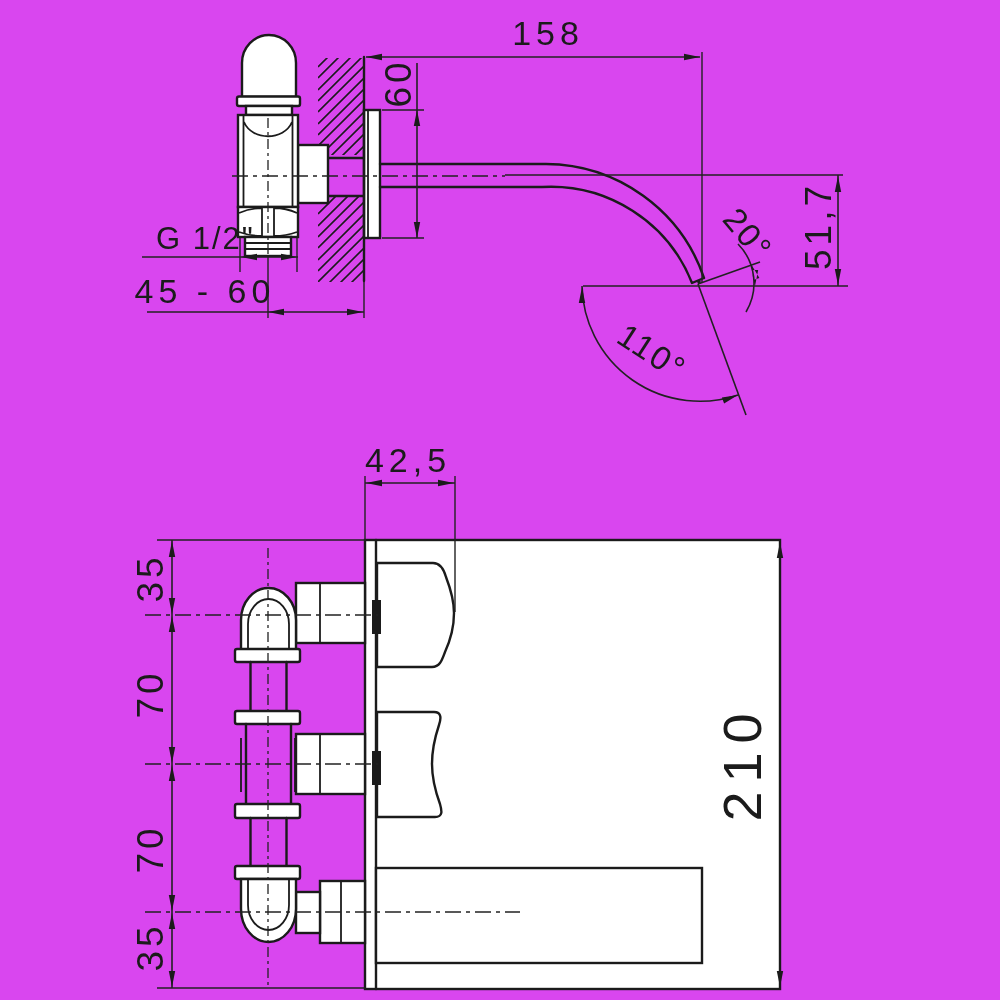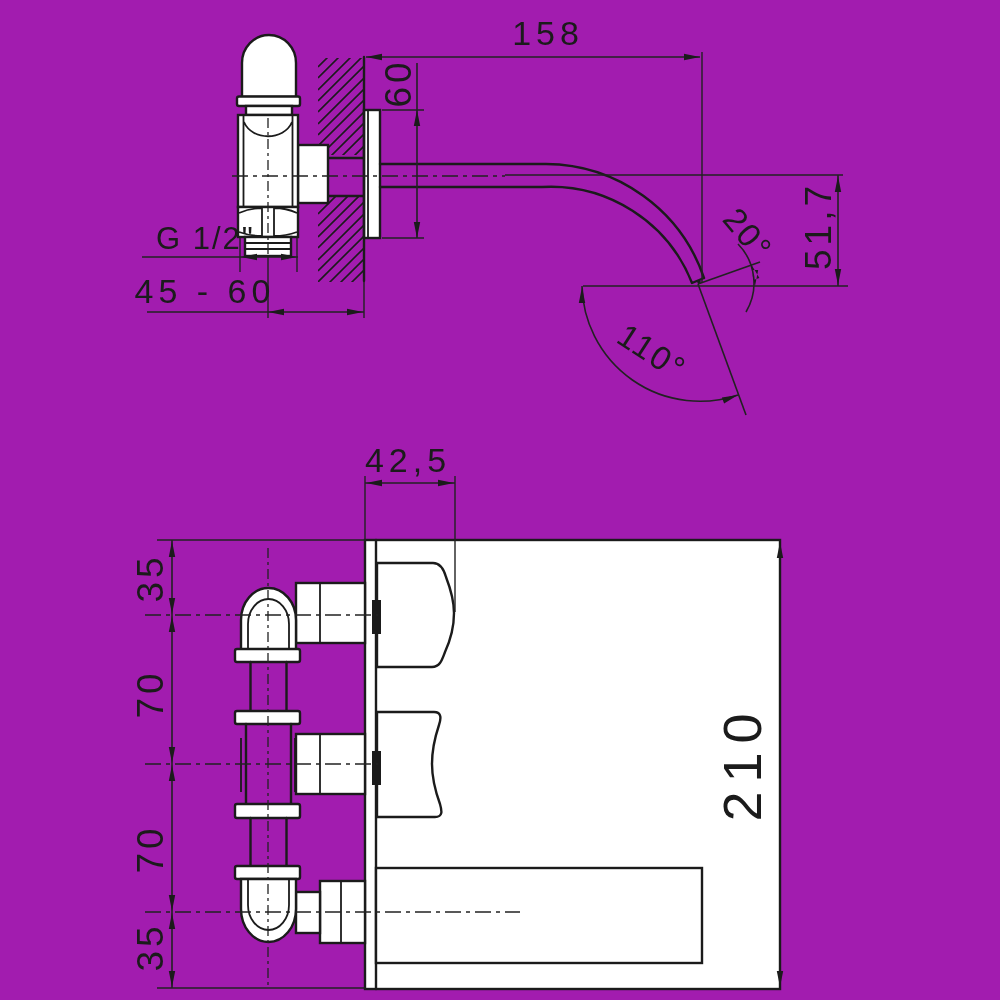--- a/index.html
+++ b/index.html
@@ -1,17 +1,17 @@
 <!DOCTYPE html>
 <html><head>
 <meta charset="utf-8">
 <style>
   html,body{margin:0;padding:0;background:#ffffff;}
   body{width:1000px;height:1000px;font-family:"Liberation Sans",sans-serif;}
-  #stage{width:1000px;height:1000px;position:relative;background:#a21caf;}
+  #stage{width:1000px;height:1000px;position:relative;background:#d946ef;}
   svg{display:block;}
   text{fill:#1b1b1b;}
   .geo{stroke:#1b1b1b;stroke-width:2.4;fill:none;stroke-linecap:round;}
   .geow{stroke:#1b1b1b;stroke-width:2.4;fill:#ffffff;}
   .thin{stroke:#1b1b1b;stroke-width:1.8;fill:none;}
   .dim{stroke:#222222;stroke-width:1.6;fill:none;}
   .ext{stroke:#222222;stroke-width:1.4;fill:none;}
   .cl{stroke:#222222;stroke-width:1.3;fill:none;stroke-dasharray:16 5 4 5;}
   .clv{stroke:#222222;stroke-width:1.3;fill:none;stroke-dasharray:10 4 3 4;}
   .hatch{stroke:#1b1b1b;stroke-width:1.6;fill:none;}

